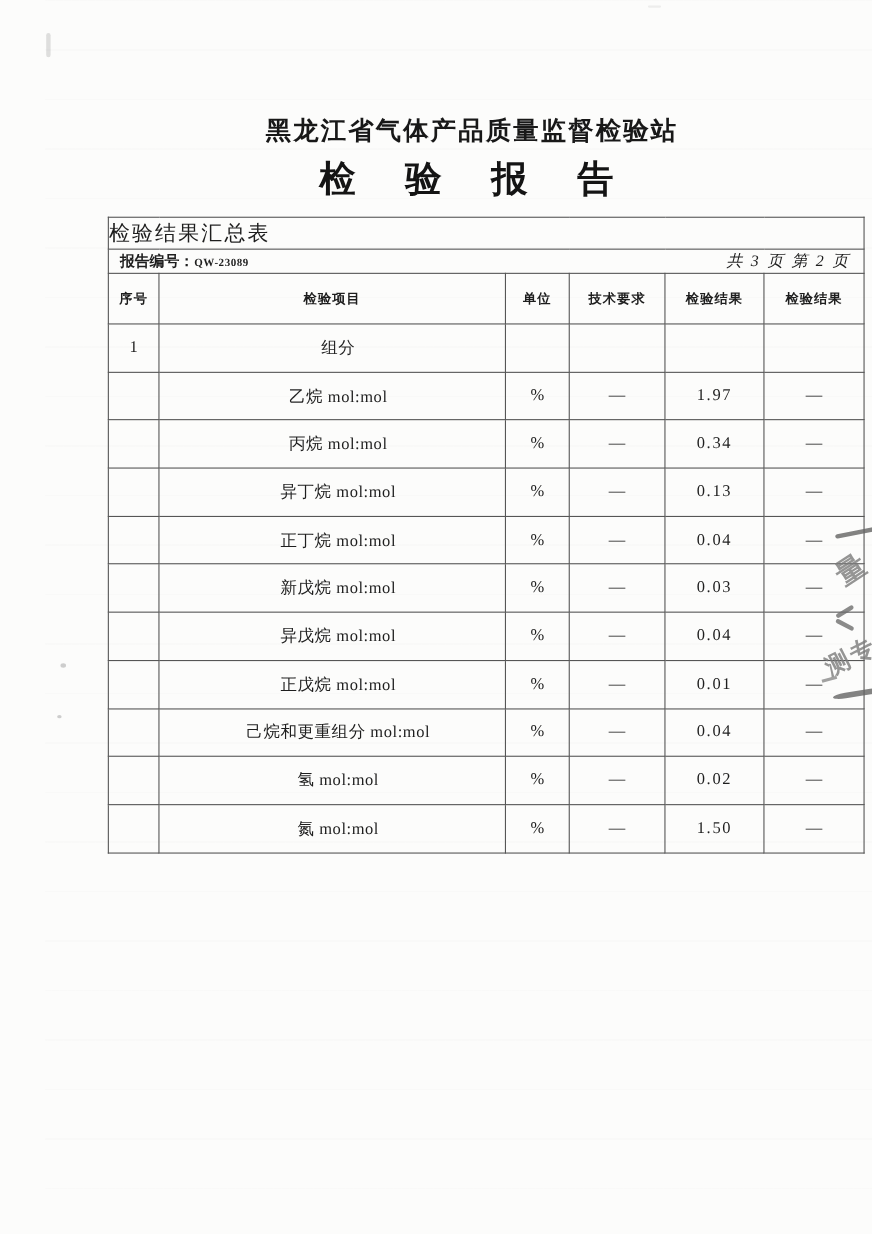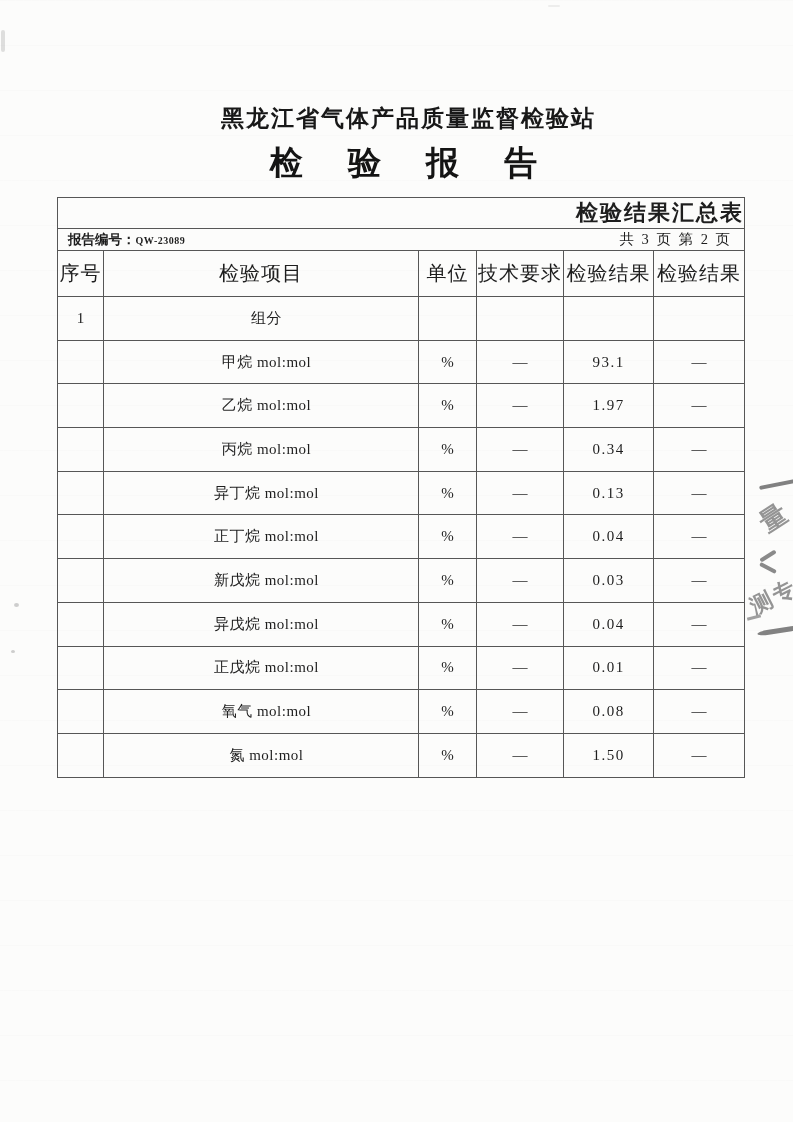--- a/index.html
+++ b/index.html
@@ -9,20 +9,21 @@
     overflow:hidden;
     background:#fcfcfb;
     color:#1e1e1e;
     font-family:"Liberation Serif","DejaVu Serif",serif;
   }
   .page {
     position:absolute; inset:0;
     background:
       repeating-linear-gradient(180deg, rgba(0,0,0,0.012) 0 1px, transparent 1px 45px),
       #fcfcfb;
+    margin-left: 41px;
   }
 
   
   .station-name {
     position:absolute; top:103px; left:0; right:0;
     text-align:center;
     transform:translateX(12px);
     font-family:"Liberation Serif","DejaVu Serif",serif;
     font-weight:bold;
     font-size:23px;
@@ -49,39 +50,39 @@
     font-family:"Liberation Serif","DejaVu Serif",serif;
   }
   table.summary td, table.summary th {
     border:1px solid #565656;
     vertical-align:middle;
     color:#1e1e1e;
     overflow:hidden;
   }
   tr.title-row td {
     height:29px;
-    text-align:right;
-    font-size:22px;
+    text-align:left;
+    font-size:19px;
     letter-spacing:2px;
-    font-weight:bold;
+    font-weight:normal;
   }
   tr.meta-row td { height:22px; padding:0 10px; }
   .meta-flex { display:flex; justify-content:space-between; align-items:flex-end; }
   .meta-left { font-size:14px; }
   .meta-label {
     font-family:Liberation Mono, monospace;
     font-weight:bold; font-size:13.5px;
   }
   .meta-value { font-weight:bold; font-size:10px; letter-spacing:0.5px; }
-  .meta-right { font-size:14.5px; letter-spacing:2px; padding-right:2px; }
+  .meta-right { font-size:14.5px; letter-spacing:2px; padding-right:2px;font-style:italic; }
 
   tr.head-row th {
     height:46px;
-    font-weight:normal;
-    font-size:20px;
+    font-weight:bold;
+    font-size:12px;
     text-align:center;
     letter-spacing:1px;
   }
   tbody.results td { height:43.7px; font-size:15px; text-align:center; }
   td.col-item { text-align:left; padding-left:11px; letter-spacing:0.5px; }
   td.col-no { font-size:14px; }
   td.col-unit { font-size:15px; }
   td.col-requirement, td.col-conclusion { font-size:15px; color:#2a2a2a; }
   td.col-result { letter-spacing:1.5px; }
 
@@ -170,28 +171,20 @@
         <tr>
           <td class="col-no">1</td>
           <td class="col-item">组分</td>
           <td class="col-unit"></td>
           <td class="col-requirement"></td>
           <td class="col-result"></td>
           <td class="col-conclusion"></td>
         </tr>
         <tr>
           <td class="col-no"></td>
-          <td class="col-item">甲烷 mol:mol</td>
-          <td class="col-unit">%</td>
-          <td class="col-requirement">—</td>
-          <td class="col-result">93.1</td>
-          <td class="col-conclusion">—</td>
-        </tr>
-        <tr>
-          <td class="col-no"></td>
           <td class="col-item">乙烷 mol:mol</td>
           <td class="col-unit">%</td>
           <td class="col-requirement">—</td>
           <td class="col-result">1.97</td>
           <td class="col-conclusion">—</td>
         </tr>
         <tr>
           <td class="col-no"></td>
           <td class="col-item">丙烷 mol:mol</td>
           <td class="col-unit">%</td>
@@ -234,24 +227,32 @@
         <tr>
           <td class="col-no"></td>
           <td class="col-item">正戊烷 mol:mol</td>
           <td class="col-unit">%</td>
           <td class="col-requirement">—</td>
           <td class="col-result">0.01</td>
           <td class="col-conclusion">—</td>
         </tr>
         <tr>
           <td class="col-no"></td>
-          <td class="col-item">氧气 mol:mol</td>
-          <td class="col-unit">%</td>
-          <td class="col-requirement">—</td>
-          <td class="col-result">0.08</td>
+          <td class="col-item">己烷和更重组分 mol:mol</td>
+          <td class="col-unit">%</td>
+          <td class="col-requirement">—</td>
+          <td class="col-result">0.04</td>
+          <td class="col-conclusion">—</td>
+        </tr>
+        <tr>
+          <td class="col-no"></td>
+          <td class="col-item">氢 mol:mol</td>
+          <td class="col-unit">%</td>
+          <td class="col-requirement">—</td>
+          <td class="col-result">0.02</td>
           <td class="col-conclusion">—</td>
         </tr>
         <tr>
           <td class="col-no"></td>
           <td class="col-item">氮 mol:mol</td>
           <td class="col-unit">%</td>
           <td class="col-requirement">—</td>
           <td class="col-result">1.50</td>
           <td class="col-conclusion">—</td>
         </tr>

